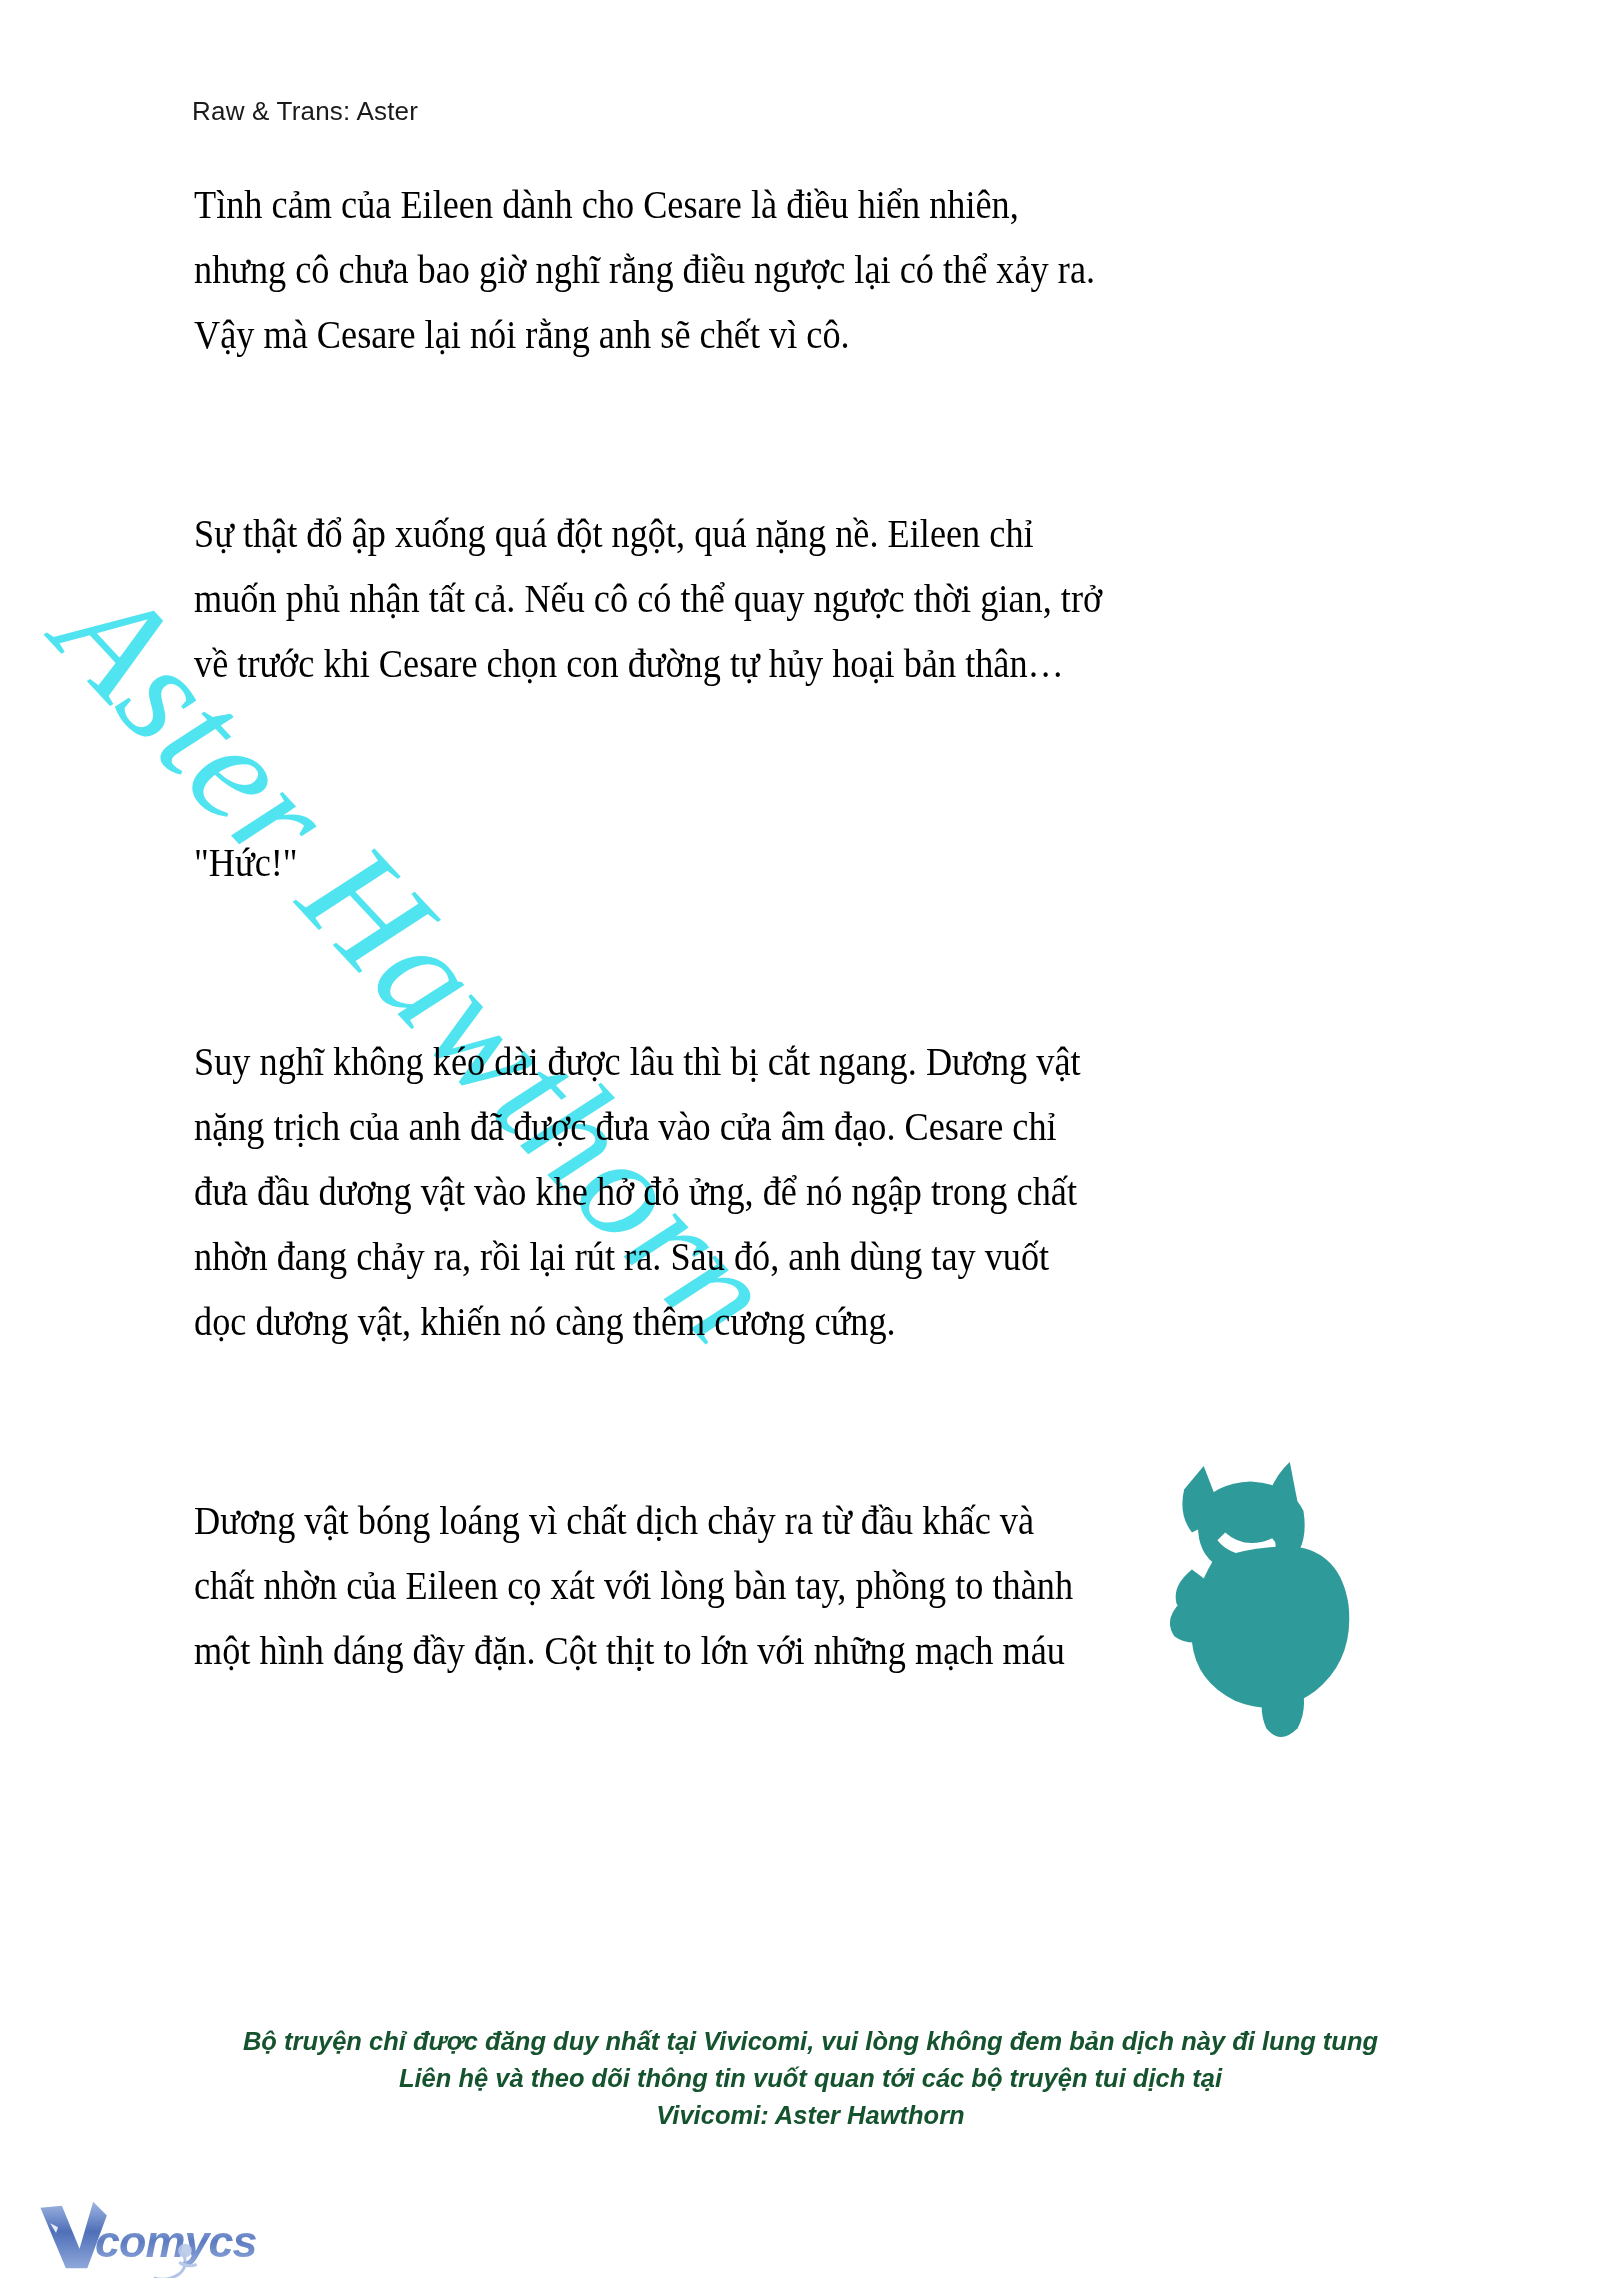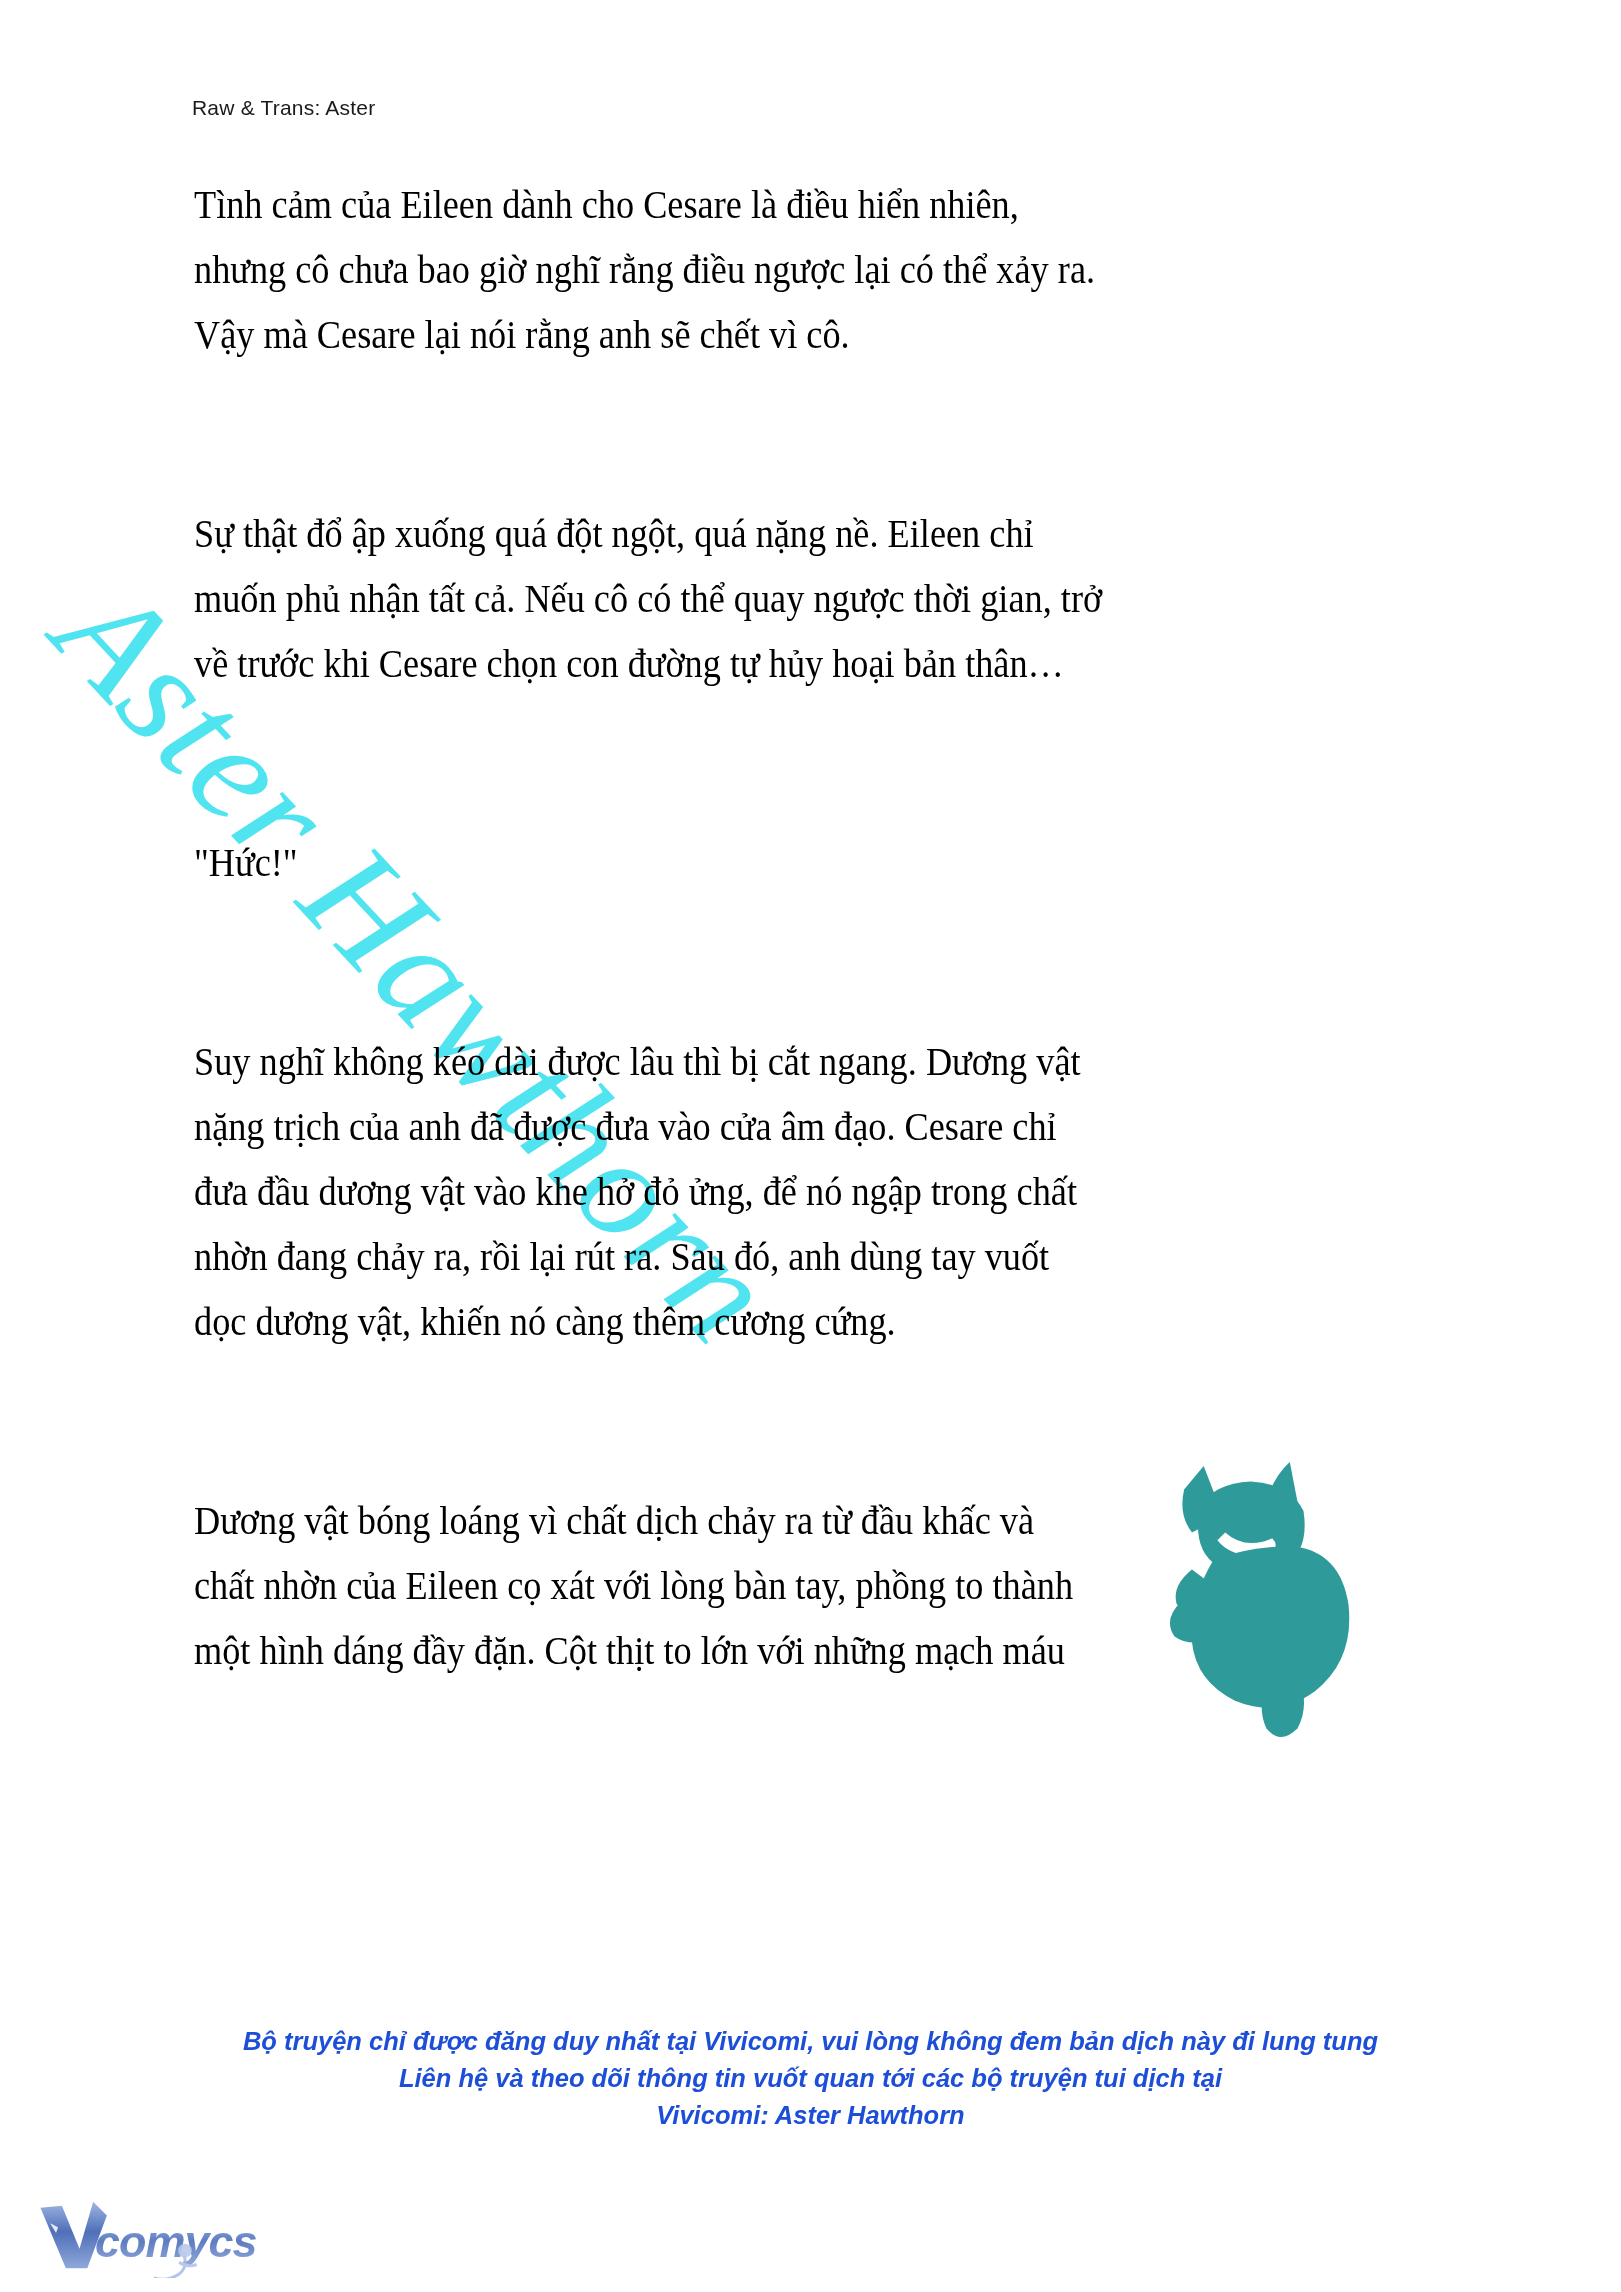--- a/index.html
+++ b/index.html
@@ -17,21 +17,21 @@
     background: #ffffff;
     overflow: hidden;
   }
 
   
   .doc-header {
     position: absolute;
     left: 192px;
     top: 96px;
     font-family: "Liberation Sans", "DejaVu Sans", sans-serif;
-    font-size: 21px;
+    font-size: 26px;
     color: #1a1a1a;
     letter-spacing: 0.2px;
     white-space: nowrap;
   }
 
   
   .body-area {
     position: absolute;
     left: 194px;
     top: 172px;
@@ -78,21 +78,21 @@
   
   .footer-note {
     position: absolute;
     left: 0;
     top: 2023px;
     width: 1621px;
     text-align: center;
     font-family: "Liberation Sans", "DejaVu Sans", sans-serif;
     font-weight: bold;
     font-style: italic;
-    color: #1d4ed8;
+    color: #14532d;
     font-size: 25.5px;
     line-height: 37px;
   }
   .footer-note div { white-space: nowrap; }
 
   
   .brand-logo {
     position: absolute;
     left: 36px;
     top: 2194px;

